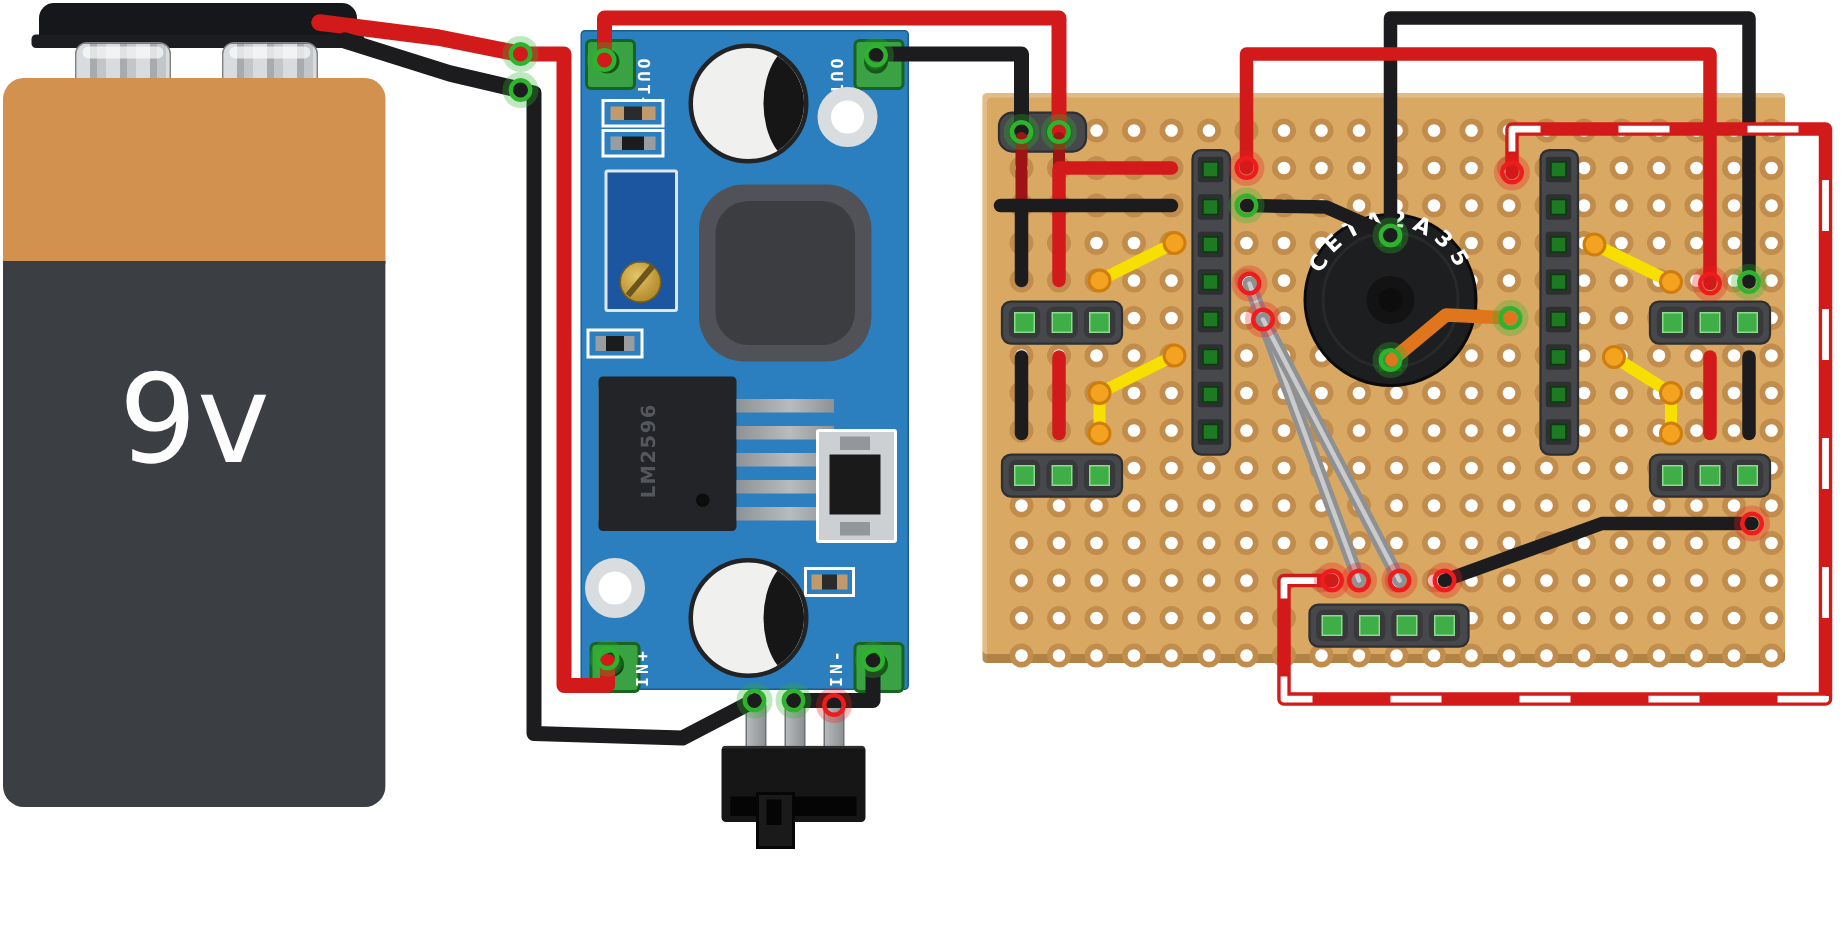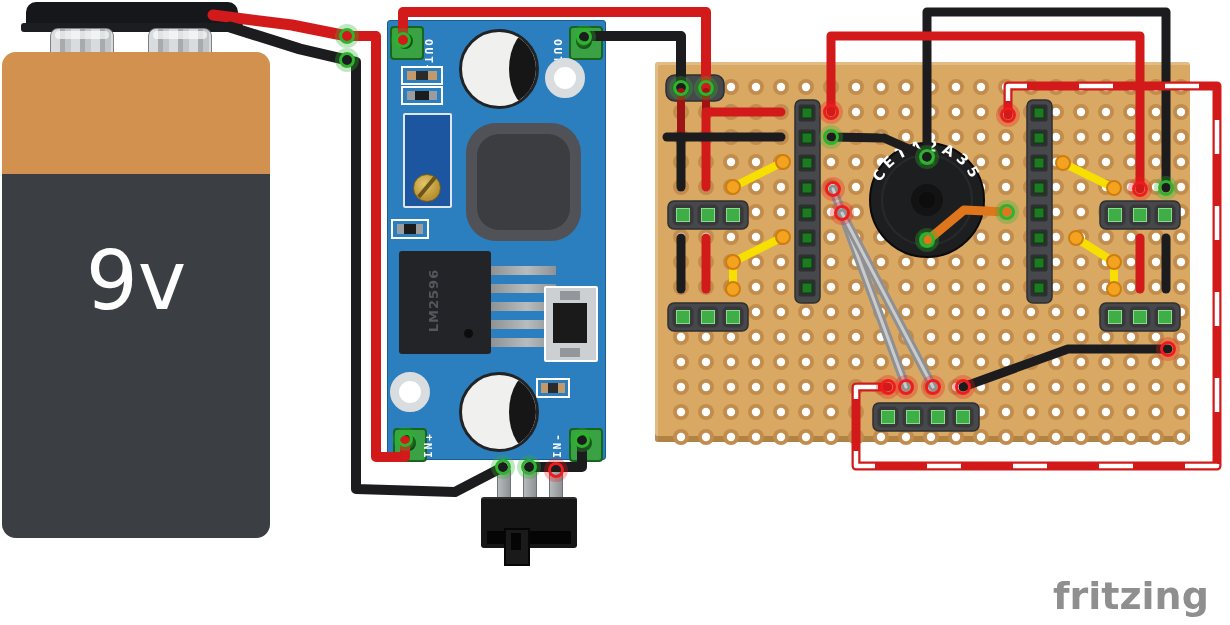--- a/index.html
+++ b/index.html
@@ -9,22 +9,22 @@
   
   .battery{position:absolute;left:2px;top:2px;width:248px;height:540px;}
   .bat-cap{position:absolute;left:24px;top:0;width:212px;height:28px;background:#15171a;
            border-radius:10px 10px 3px 3px;}
   .bat-cap::after{content:'';position:absolute;left:-5px;right:-5px;bottom:-2px;height:9px;
            background:#1b1d20;border-radius:3px;}
   .bat-term{position:absolute;width:62px;height:36px;top:26px;border:1px solid #7e8183;border-radius:8px;
            background:repeating-linear-gradient(90deg,#d9dcde 0 9px,#a8abad 9px 14px,#c3c6c8 14px 20px);}
   .bat-term::before{content:'';position:absolute;left:4px;right:4px;top:2px;height:8px;
            background:rgba(255,255,255,.65);border-radius:6px;}
-  .bat-body{position:absolute;left:0;top:50px;width:268px;height:486px;border-radius:14px;overflow:hidden;
-           box-shadow:inset -8px 0 12px rgba(0,0,0,.25), inset 8px 0 12px rgba(255,255,255,.12);}
+  .bat-body{position:absolute;left:0;top:50px;width:236px;height:486px;border-radius:14px;overflow:hidden;
+           box-shadow:inset -8px 0 12px rgba(0,0,0,.25), inset 8px 0 12px rgba(255,255,255,.12);padding-left:19px;}
   .bat-orange{position:absolute;left:0;top:0;width:100%;height:122px;background:#d2914f;
            border-bottom:2px solid #2c2f33;}
   .bat-dark{position:absolute;left:0;top:122px;width:100%;bottom:0;background:#3b3f43;}
   .bat-label{position:absolute;left:0;top:188px;width:100%;text-align:center;color:#fdfdfd;
            font-size:82px;font-family:"DejaVu Sans",sans-serif;line-height:1;}
 
   
   .module{position:absolute;left:387px;top:20px;width:217px;height:438px;background:#2b7fbf;
           border:1px solid #1a5d92;border-radius:3px;}
   .terminal{position:absolute;width:30px;height:30px;background:#3aa145;border:2px solid #17641d;
@@ -1042,14 +1042,13 @@
         <circle cx="963" cy="387" r="6.5" fill="none" stroke="#ee1c1c" stroke-width="3"></circle>
         <circle cx="1168" cy="349" r="10" fill="none" stroke="#ee1c1c" stroke-width="4" opacity="0.3"></circle>
         <circle cx="1168" cy="349" r="6.5" fill="none" stroke="#ee1c1c" stroke-width="3"></circle>
         <circle cx="833" cy="189" r="10" fill="none" stroke="#ee1c1c" stroke-width="4" opacity="0.3"></circle>
         <circle cx="833" cy="189" r="6.5" fill="none" stroke="#ee1c1c" stroke-width="3"></circle>
         <circle cx="842" cy="213" r="10" fill="none" stroke="#ee1c1c" stroke-width="4" opacity="0.3"></circle>
         <circle cx="842" cy="213" r="6.5" fill="none" stroke="#ee1c1c" stroke-width="3"></circle>
       </g>
     </svg>
 
-  <div class="fritzing-logo">fritzing</div>
 </div>
 
 </body></html>

